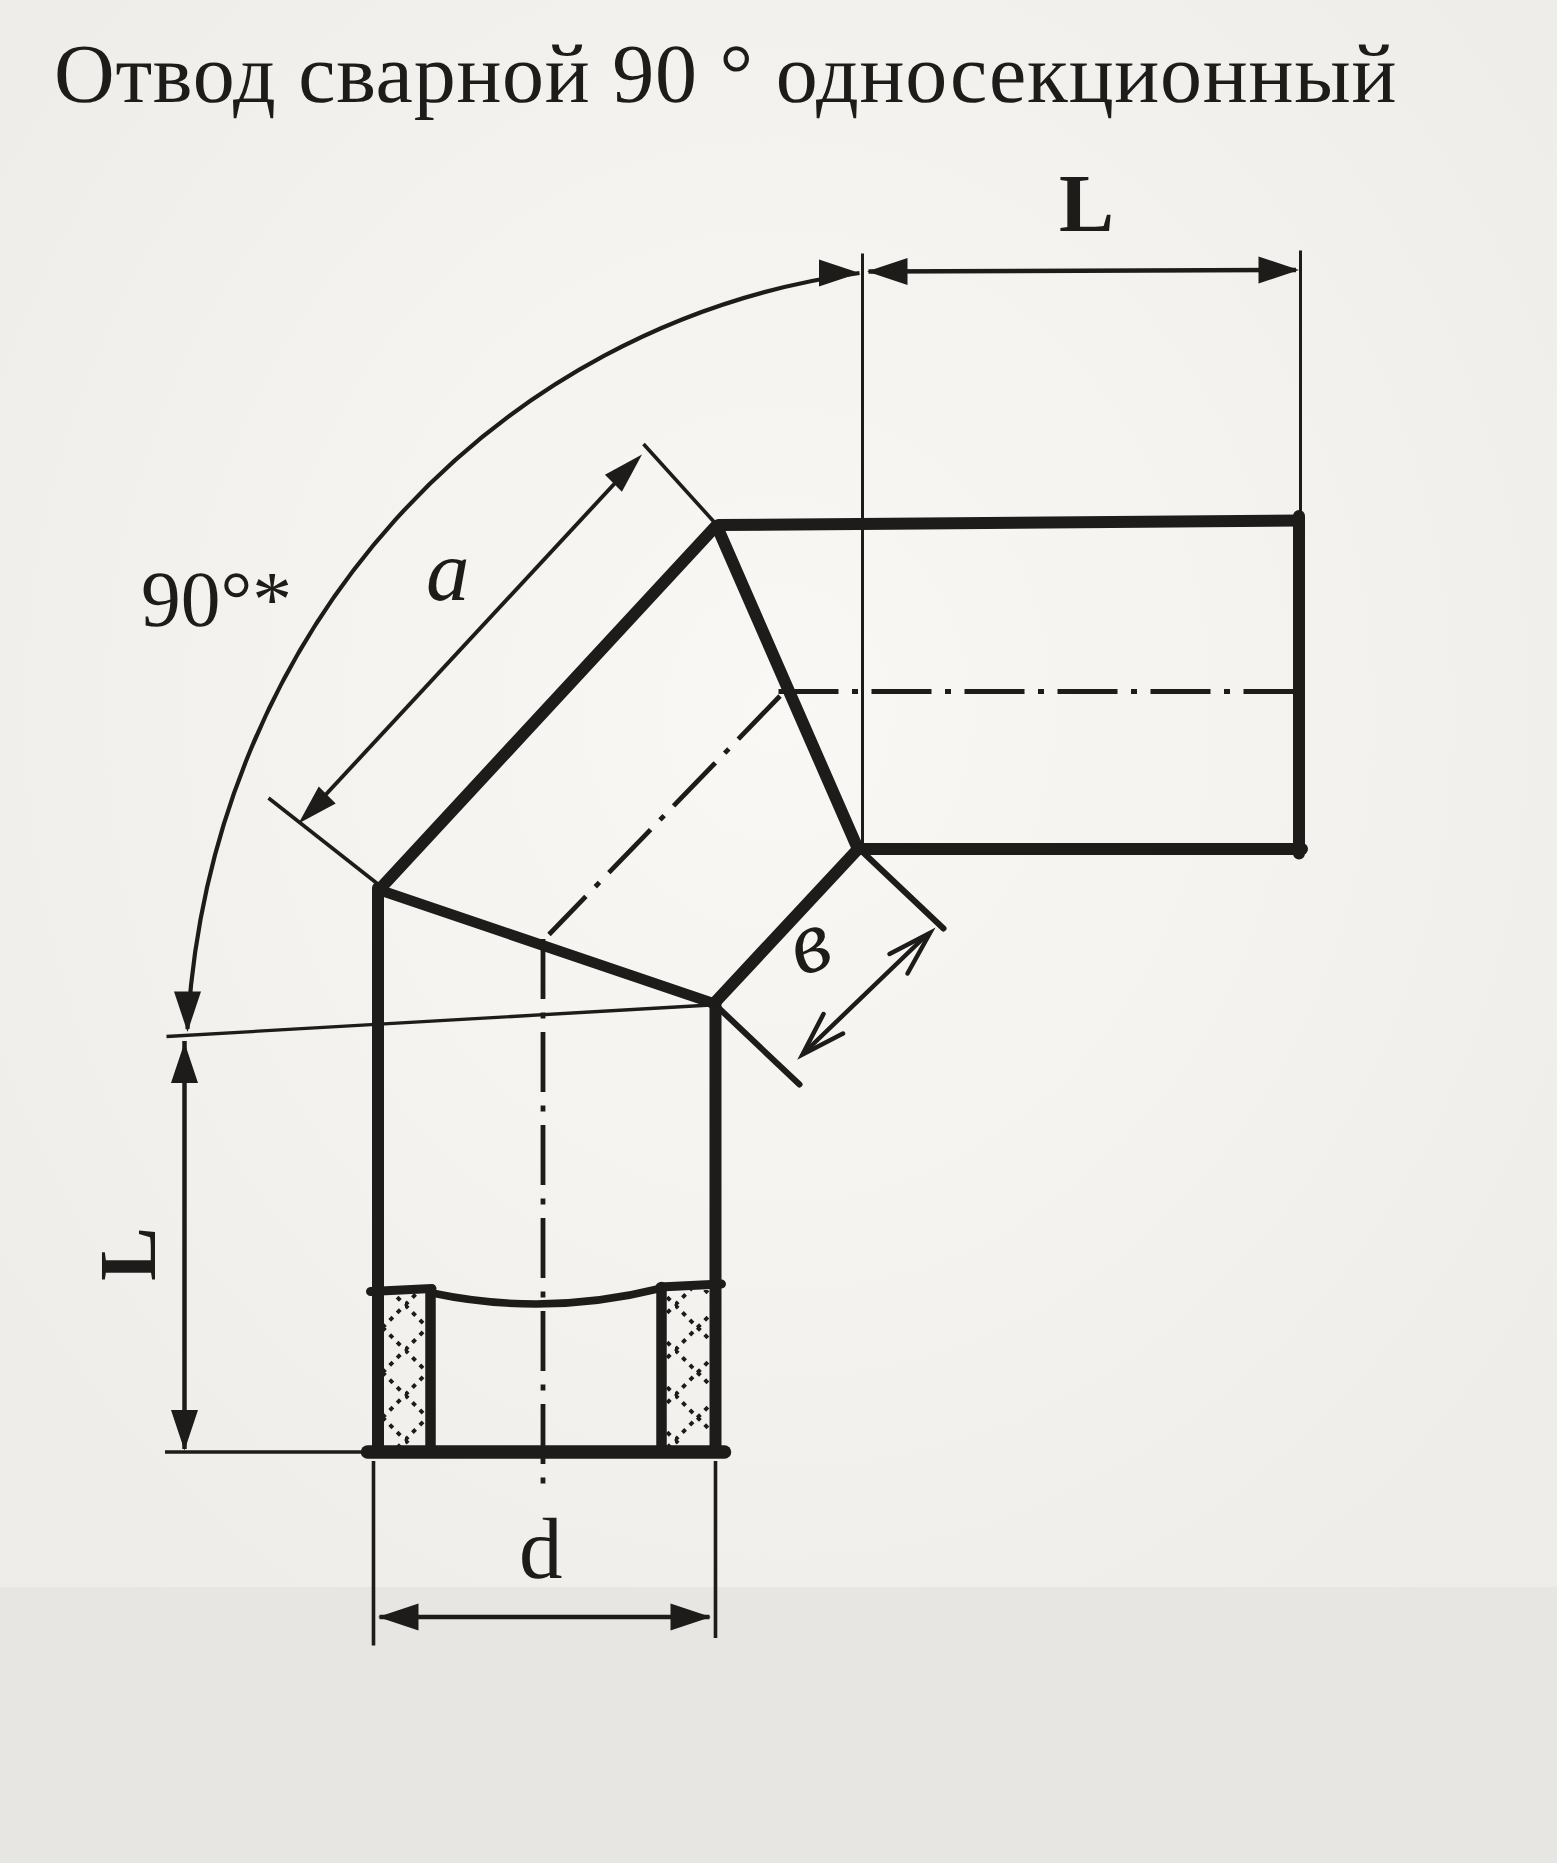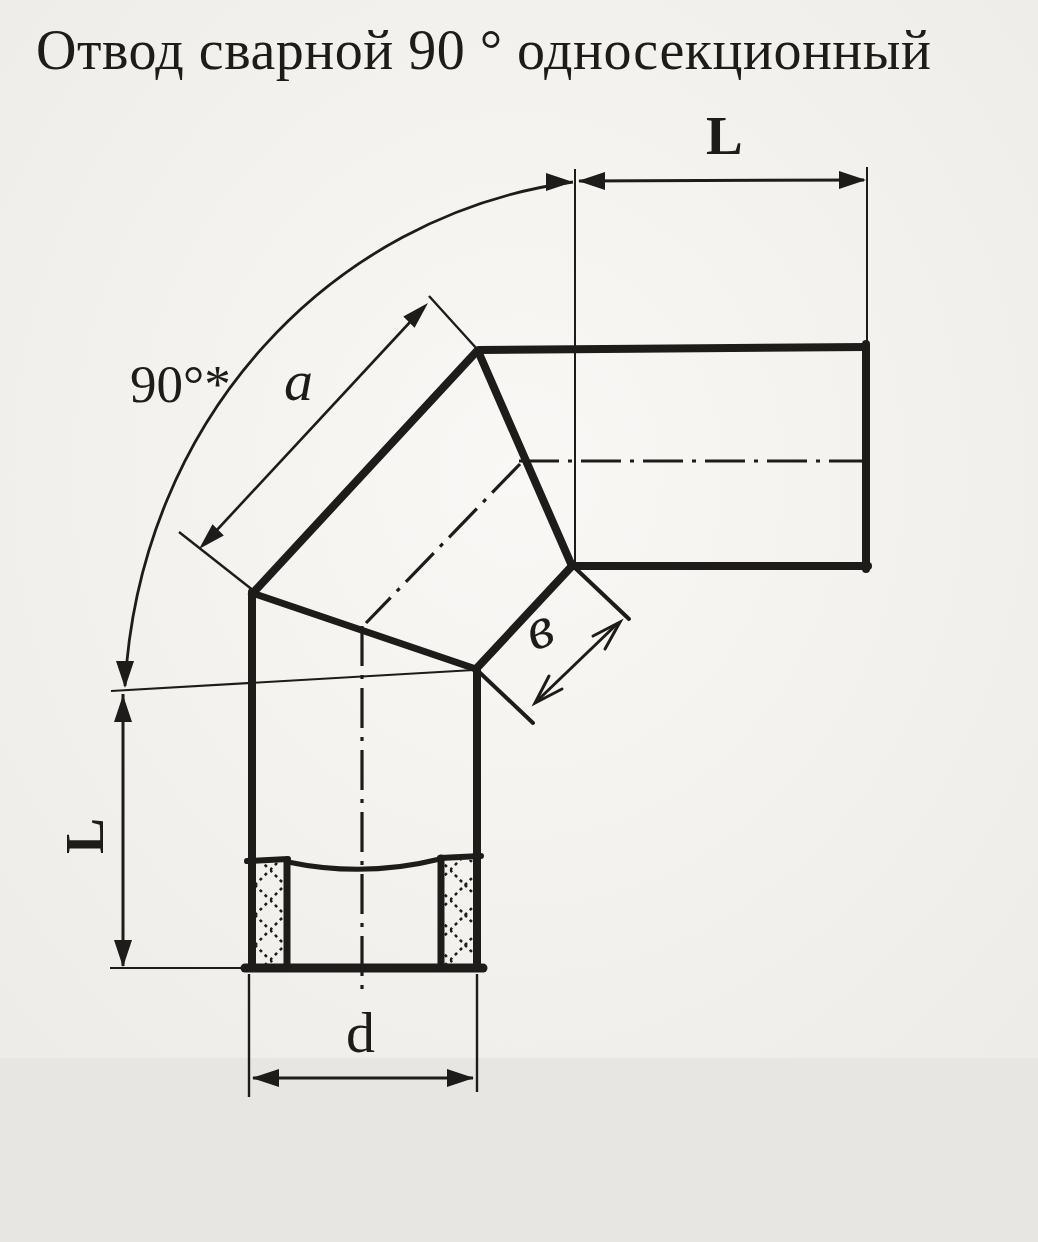--- a/index.html
+++ b/index.html
@@ -34,21 +34,21 @@
   .title{
     left:36px;top:22px;
     font-size:56px;
     letter-spacing:.5px;
   }
   .caption{
     left:436px;top:1164px;
     font-size:55px;
   }
   .dim-L-top{ left:706px;top:108px;font-size:55px;font-weight:bold;}
-  .dim-angle{ left:94px;top:358px;font-size:53px;margin-left:36px;}
+  .dim-angle{ left:94px;top:374px;font-size:53px;}
   .dim-a{ left:284px;top:352px;font-size:58px;font-style:italic;}
   .dim-b{
     left:526px;top:598px;font-size:60px;font-style:italic;
     transform:rotate(-18deg);
   }
   .dim-L-left{
     left:58px;top:806px;width:60px;height:60px;
     font-size:54px;font-weight:bold;
     transform:rotate(-90deg);
     text-align:center;

